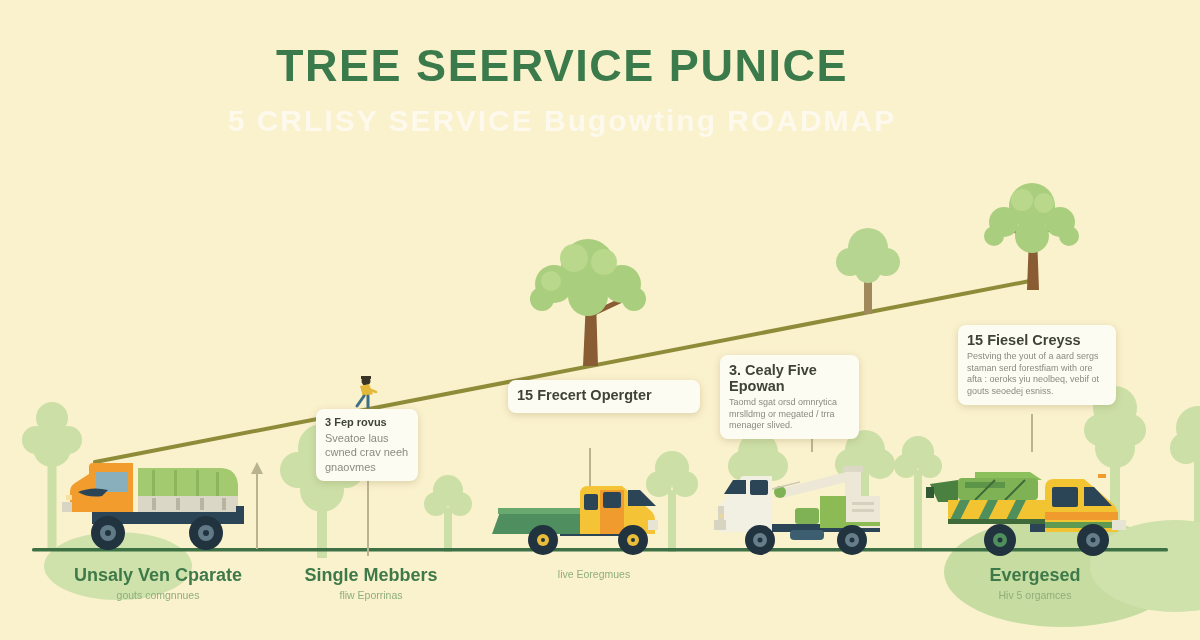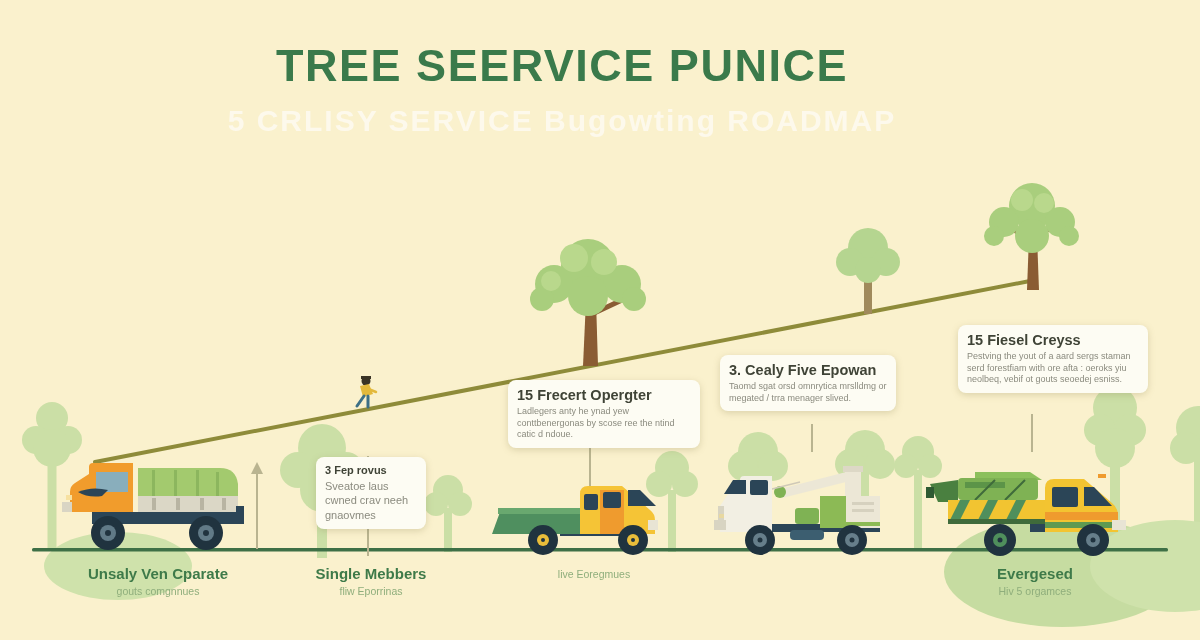--- a/index.html
+++ b/index.html
@@ -18,34 +18,34 @@
     font-size:30px;font-weight:700;letter-spacing:2px;color:#fdf9ec;
     margin:12px 0 0 0;
   }
   .callout{
     position:absolute;box-sizing:border-box;background:#fdfcf3;
     border-radius:8px;box-shadow:0 2px 7px rgba(140,130,80,0.28);
     padding:7px 9px;
   }
   .callout h3{margin:0 0 3px 0;color:#3f4336;font-weight:700;}
   .callout p{margin:0;color:#8b8b7f;line-height:1.3;}
-  #callout-1{left:316px;top:409px;width:110px;margin-top:48px;}
+  #callout-1{left:316px;top:409px;width:102px;}
   #callout-1 h3{font-size:11px;}
   #callout-1 p{font-size:11px;}
   #callout-2{left:508px;top:380px;width:192px;}
   #callout-2 h3{font-size:14.5px;}
   #callout-2 p{font-size:9px;}
-  #callout-3{left:720px;top:355px;width:176px;}
+  #callout-3{left:720px;top:355px;width:139px;}
   #callout-3 h3{font-size:14.5px;}
   #callout-3 p{font-size:9px;}
-  #callout-4{left:958px;top:325px;width:190px;}
+  #callout-4{left:958px;top:325px;width:158px;}
   #callout-4 h3{font-size:14.5px;}
   #callout-4 p{font-size:9px;}
   .stage{position:absolute;top:565px;width:220px;text-align:center;}
-  .stage .stage-title{font-size:15px;font-weight:700;color:#3e7a49;margin:0;}
+  .stage .stage-title{font-size:18px;font-weight:700;color:#3e7a49;margin:0;}
   .stage .stage-sub{font-size:10.5px;color:#8fae7c;margin:3px 0 0 0;}
   #stage-1{left:48px;}
   #stage-2{left:261px;}
   #stage-3{left:484px;}
   #stage-4{left:697px;}
   #stage-5{left:925px;}
 </style>
 </head>
 <body>
 
@@ -304,21 +304,20 @@
     <h1 class="title">TREE SEERVICE PUNICE</h1>
     <div class="subtitle">5 CRLISY SERVICE Bugowting ROADMAP</div>
   </div>
 
   <div class="callout" id="callout-1">
     <h3>3 Fep rovus</h3>
     <p>Sveatoe laus cwned crav neeh gnaovmes</p>
   </div>
   <div class="callout" id="callout-2">
     <h3>15 Frecert Opergter</h3>
-    <p>Ladlegers anty he ynad yew conttbenergonas by scose ree the ntind catic d ndoue.</p>
   </div>
   <div class="callout" id="callout-3">
     <h3>3. Cealy Five Epowan</h3>
     <p>Taomd sgat orsd omnrytica mrslldmg or megated / trra menager slived.</p>
   </div>
   <div class="callout" id="callout-4">
     <h3>15 Fiesel Creyss</h3>
     <p>Pestving the yout of a aard sergs staman serd forestfiam with ore afta : oeroks yiu neolbeq, vebif ot gouts seoedej esniss.</p>
   </div>
 

